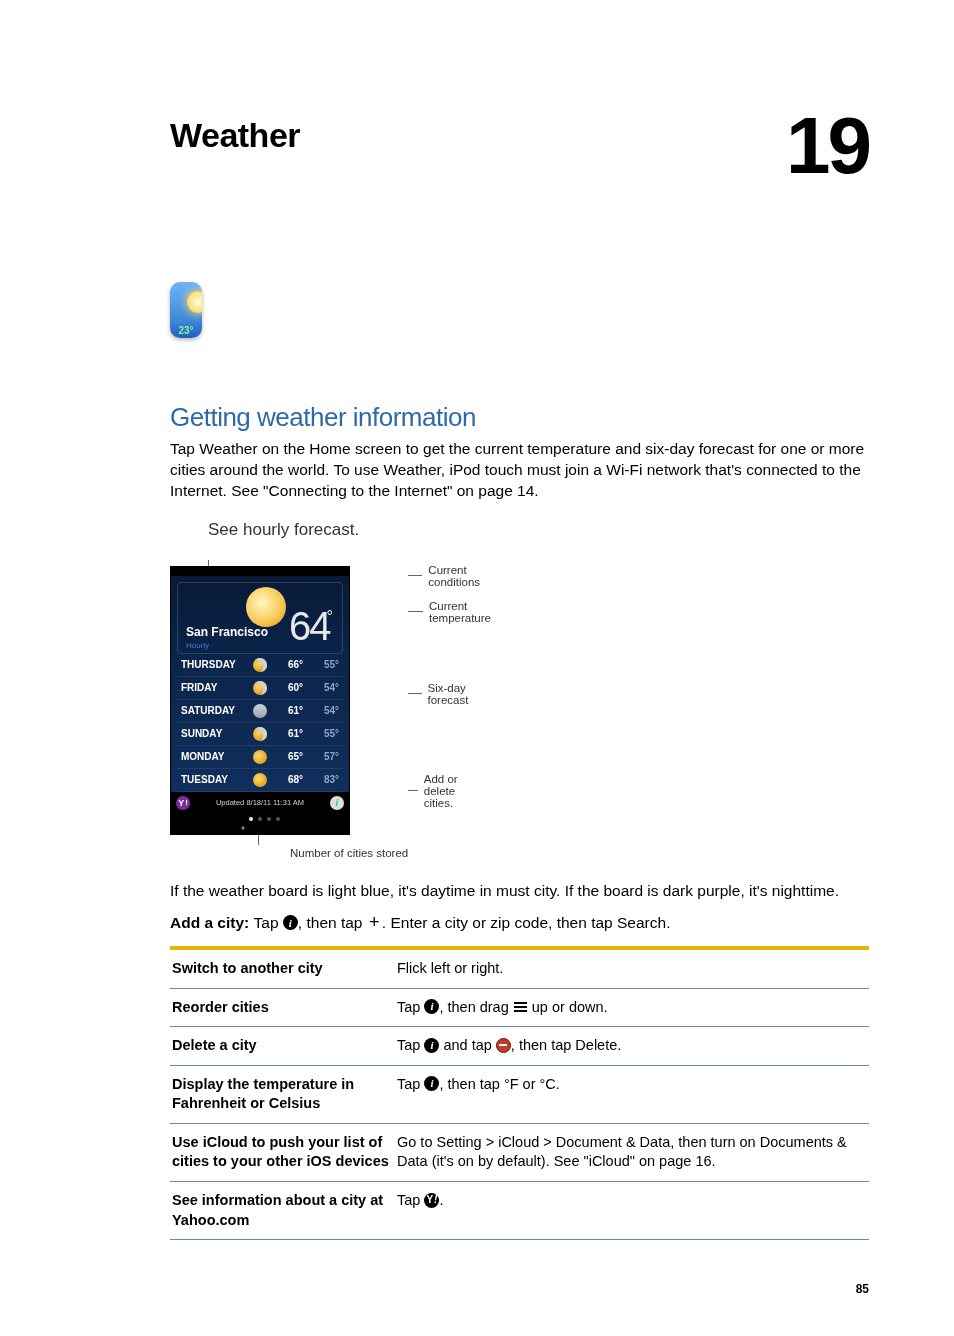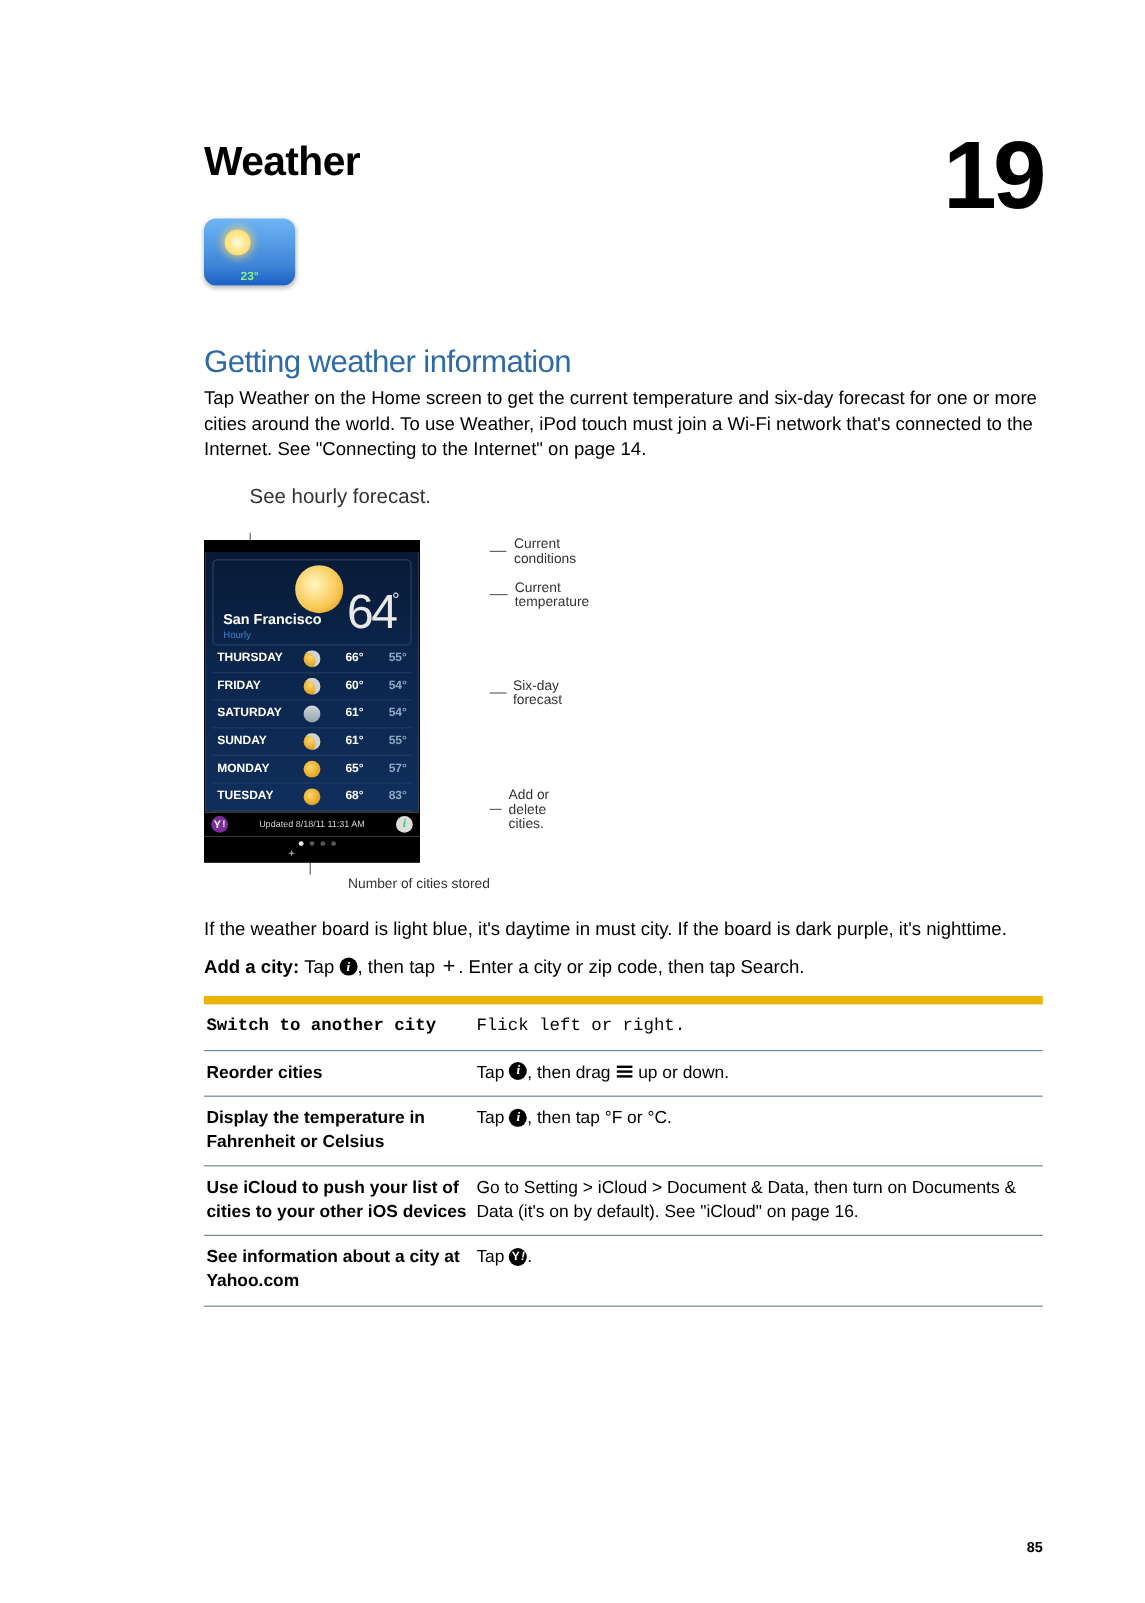--- a/index.html
+++ b/index.html
@@ -11,40 +11,41 @@
     color: #000;
     position: relative;
   }
   .page {
     padding: 110px 85px 40px 170px;
   }
   .chapter-header {
     display: flex;
     justify-content: space-between;
     align-items: flex-start;
+    margin-bottom: 100px;
   }
   .chapter-title {
     font-size: 34px;
     font-weight: 600;
     letter-spacing: -0.5px;
     margin-top: 6px;
   }
   .chapter-number {
     font-size: 80px;
     font-weight: 700;
     letter-spacing: -3px;
     line-height: 0.9;
   }
   .app-icon {
-    width: 76px;
+    width: 32px;
     height: 56px;
     border-radius: 10px;
     background: linear-gradient(to bottom, #6fb5f4 0%, #3f85d8 70%, #1b5fc2 100%);
     position: relative;
-    margin-bottom: 48px;
+    margin-bottom: 64px;
     box-shadow: 0 2px 4px rgba(0,0,0,0.3);
     overflow: hidden;
   }
   .app-icon .sun {
     position: absolute;
     width: 22px; height: 22px;
     border-radius: 50%;
     background: radial-gradient(circle, #fffbe0 0%, #ffe27a 60%, #f7b733 100%);
     left: 17px; top: 9px;
     box-shadow: 0 0 6px 3px rgba(255,220,100,0.5);
@@ -252,21 +253,21 @@
     border-collapse: collapse;
     margin-top: 14px;
     font-size: 14.5px;
   }
   table.tasks td {
     padding: 9px 6px 9px 2px;
     vertical-align: top;
     border-bottom: 1px solid #6f8aa0;
     line-height: 1.35;
   }
-  table.tasks tr:first-child td { border-top: 7px solid #eab308; font-family: Liberation Mono, monospace; }
+  table.tasks tr:first-child td { border-top: 4px solid #eab308; }
   table.tasks td.left {
     width: 225px;
     font-weight: 700;
   }
 
   .page-number {
     position: absolute;
     bottom: 40px;
     right: 85px;
     font-size: 12px;
@@ -394,20 +395,24 @@
         </tr>
         <tr>
           <td class="left">Reorder cities</td>
           <td>Tap <span class="inline-icon circle-i">i</span>, then drag <span class="inline-icon hamburger">
               <span></span>
               <span></span>
               <span></span>
             </span> up or down.</td>
         </tr>
         <tr>
+          <td class="left">Delete a city</td>
+          <td>Tap <span class="inline-icon circle-i">i</span> and tap <span class="inline-icon minus"></span>, then tap Delete.</td>
+        </tr>
+        <tr>
           <td class="left">Display the temperature in Fahrenheit or Celsius</td>
           <td>Tap <span class="inline-icon circle-i">i</span>, then tap °F or °C.</td>
         </tr>
         <tr>
           <td class="left">Use iCloud to push your list of cities to your other iOS devices</td>
           <td>Go to Setting &gt; iCloud &gt; Document &amp; Data, then turn on Documents &amp; Data (it's on by default). See "iCloud" on page 16.</td>
         </tr>
         <tr>
           <td class="left">See information about a city at Yahoo.com</td>
           <td>Tap <span class="inline-icon yahoo-inline">Y</span>.</td>

